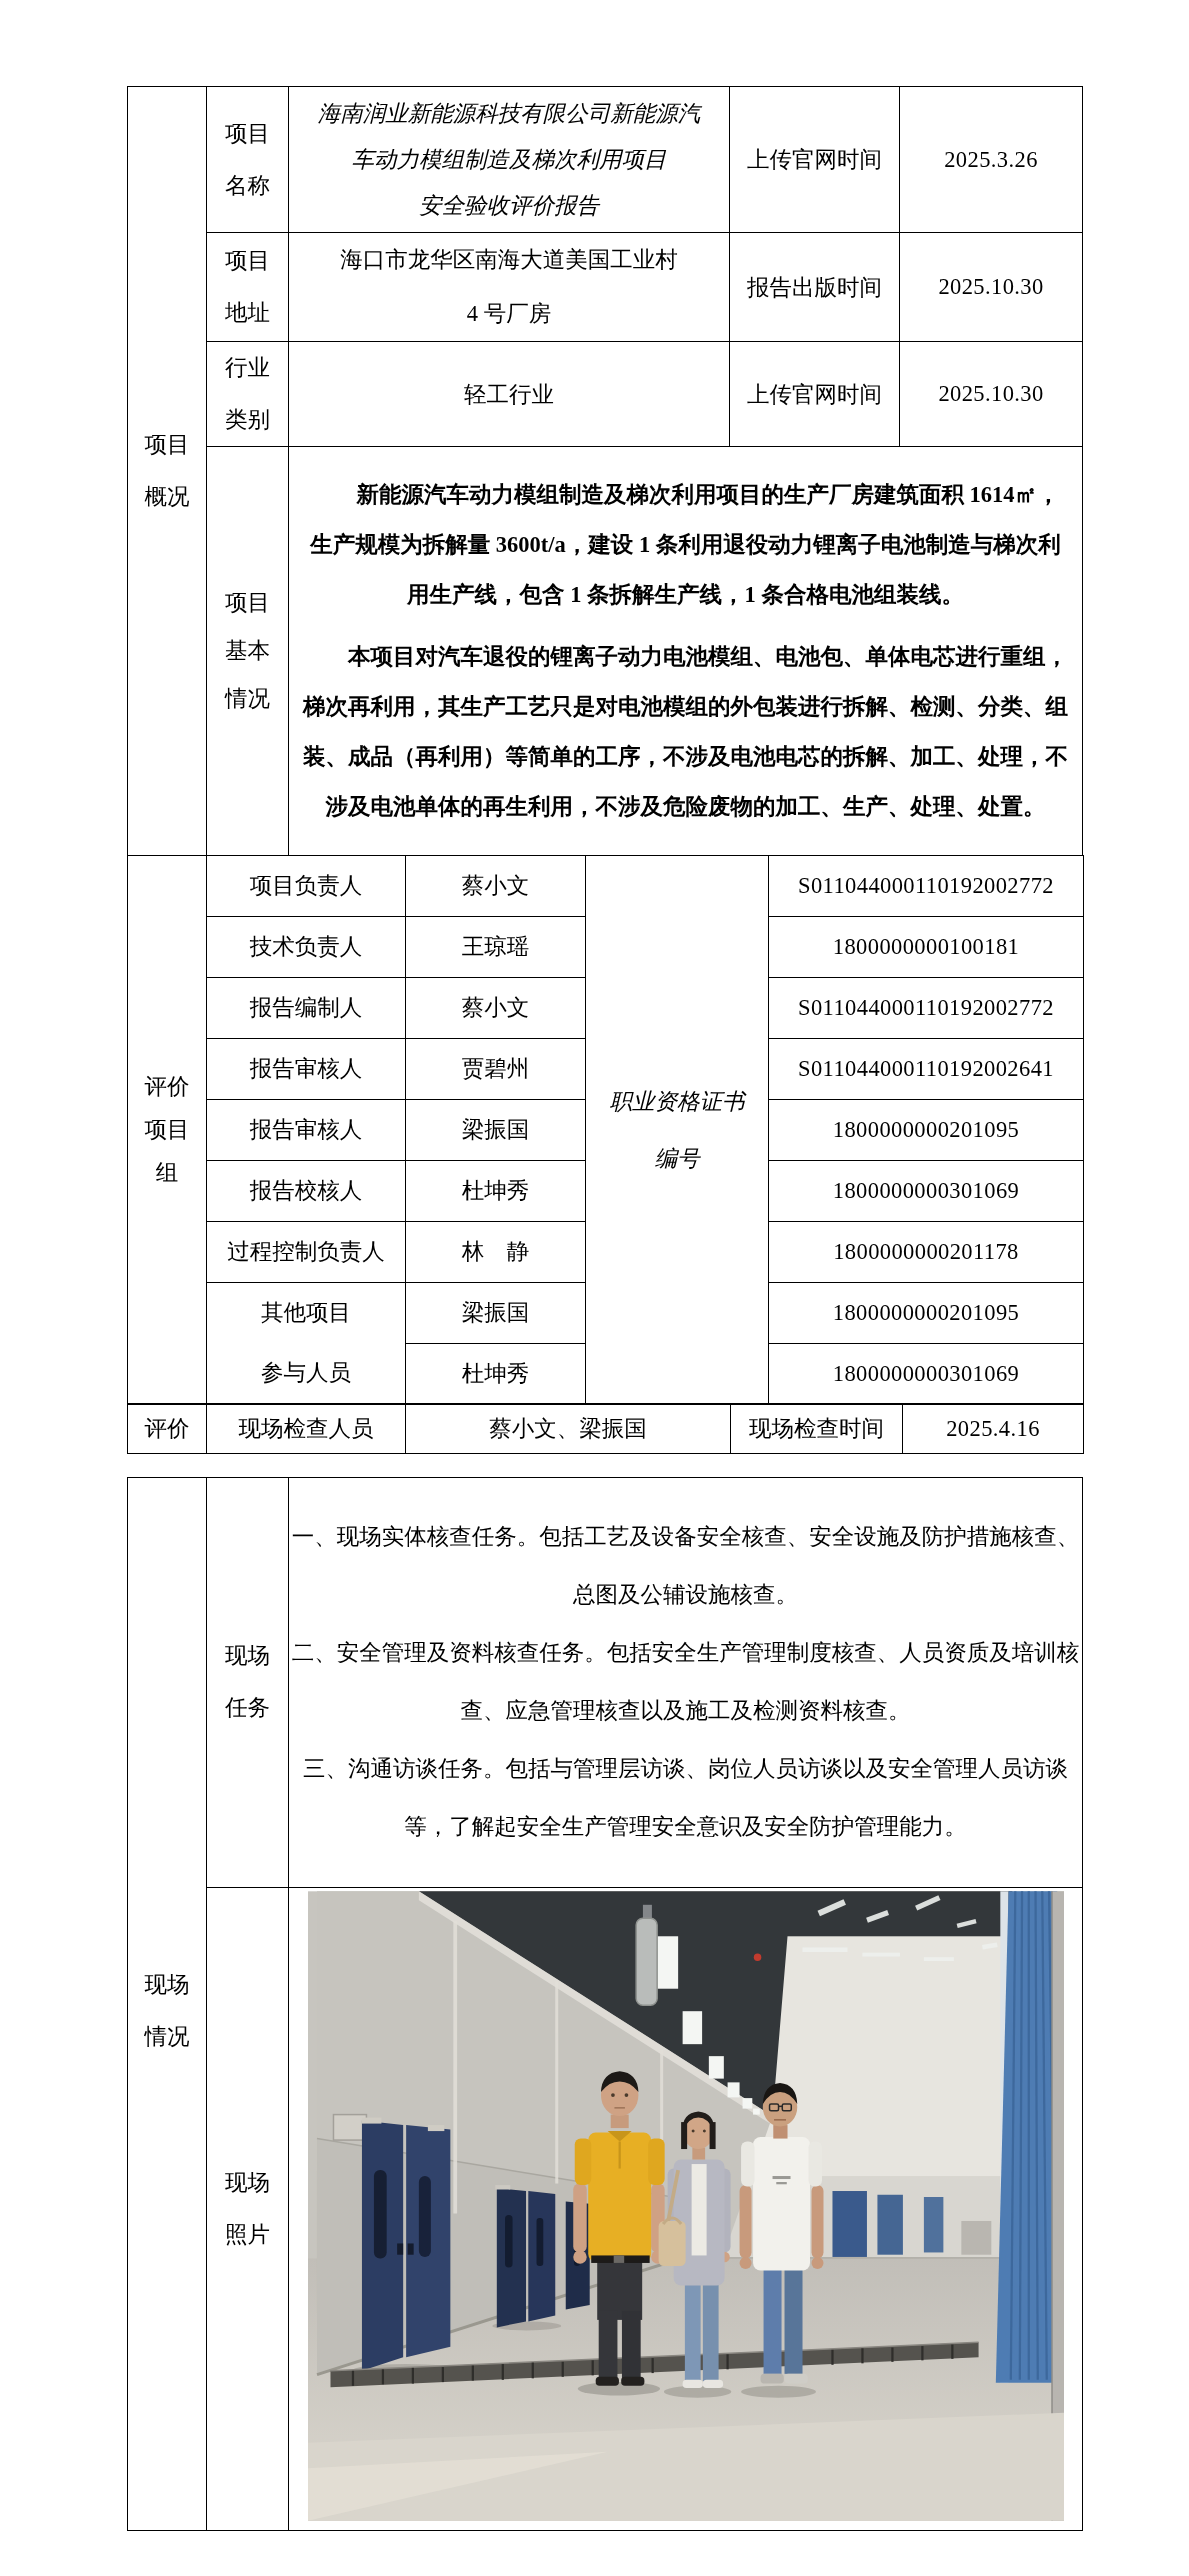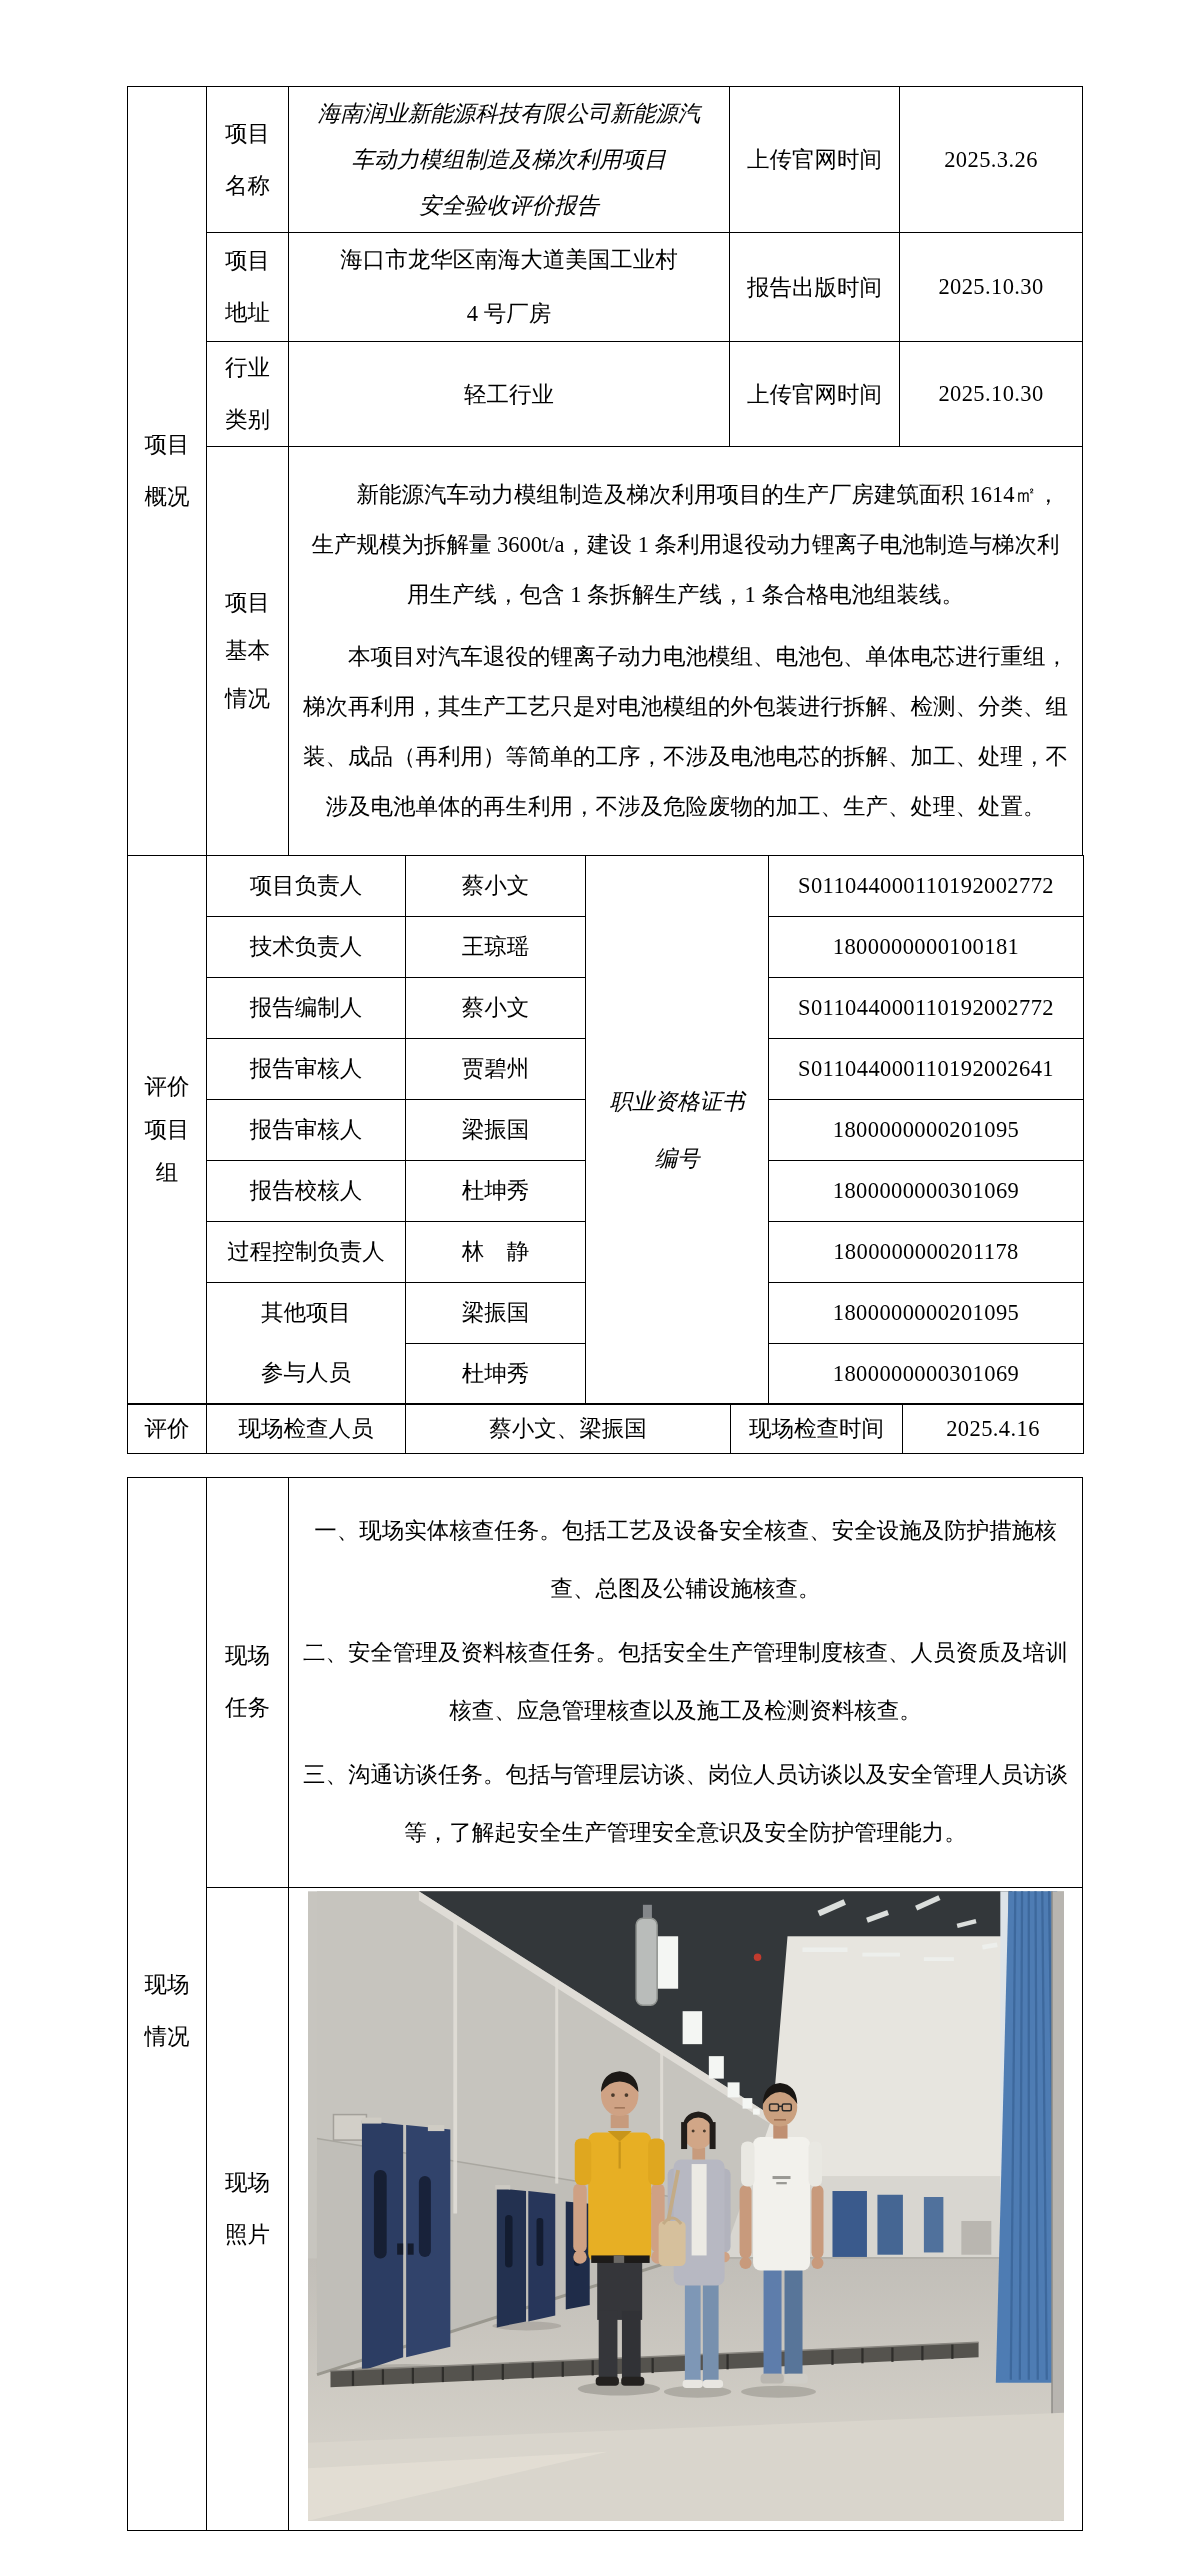--- a/index.html
+++ b/index.html
@@ -15,23 +15,23 @@
   .lh58 div{line-height:43px;}
   .lh70 div{line-height:52px;}
   .lh76 div{line-height:57px;font-style:italic;}
   .lh80 div{line-height:60px;}
   .topalign{vertical-align:top;}
   .topalign .pad{padding-top:15px;}
   
   .title-lines div{line-height:46px;font-style:italic;}
   .addr-lines div{line-height:54px;}
   .paras{text-align:justify;padding:4.5px 13.5px 0 13.5px;}
-  .paras p{margin:12px;line-height:50px;text-indent:2em;}
+  .paras p{margin:12px;line-height:50px;text-indent:2em;font-weight:bold;}
   .tasks{text-align:justify;padding:0 15px;}
-  .tasks p{margin:6px;line-height:58px;}
+  .tasks p{margin:0;line-height:58px;}
   .num{font-size:23px;letter-spacing:0.4px;}
   .cert{font-size:25px;letter-spacing:0.4px;}
   .photo-cell{vertical-align:top;text-align:left;padding:4.5px 0 0 6px;}
 </style>
 </head>
 <body>
 
 <div class="page">
   <div class="doc">
 

